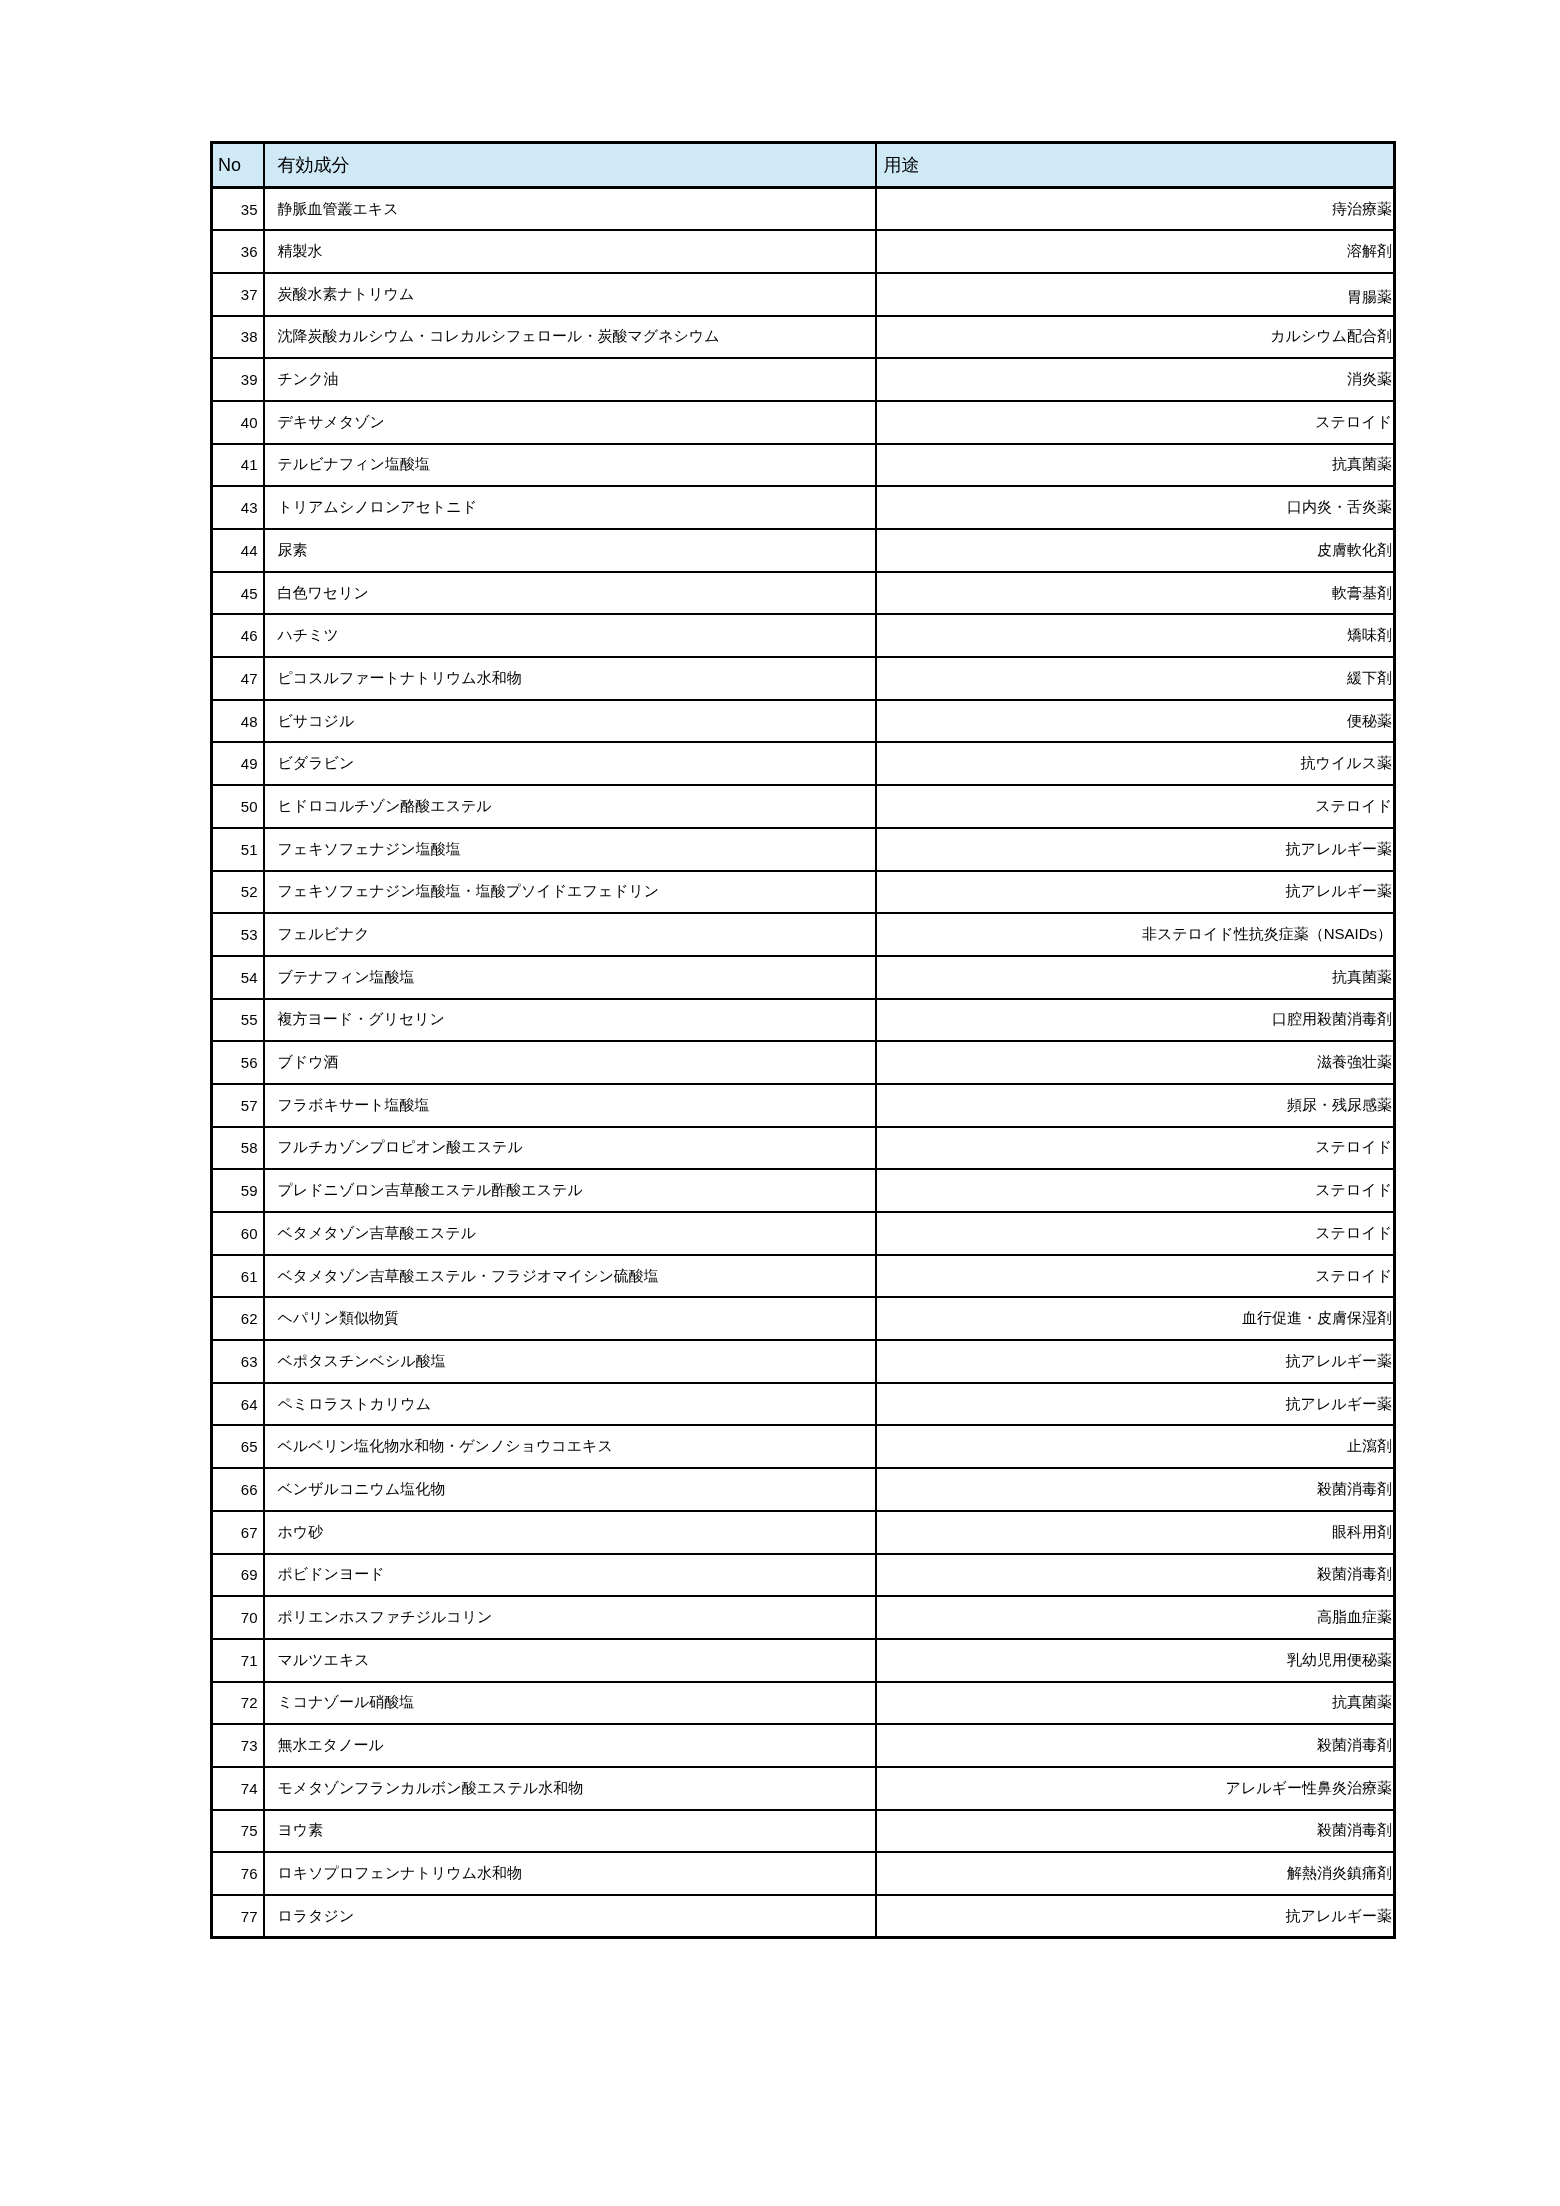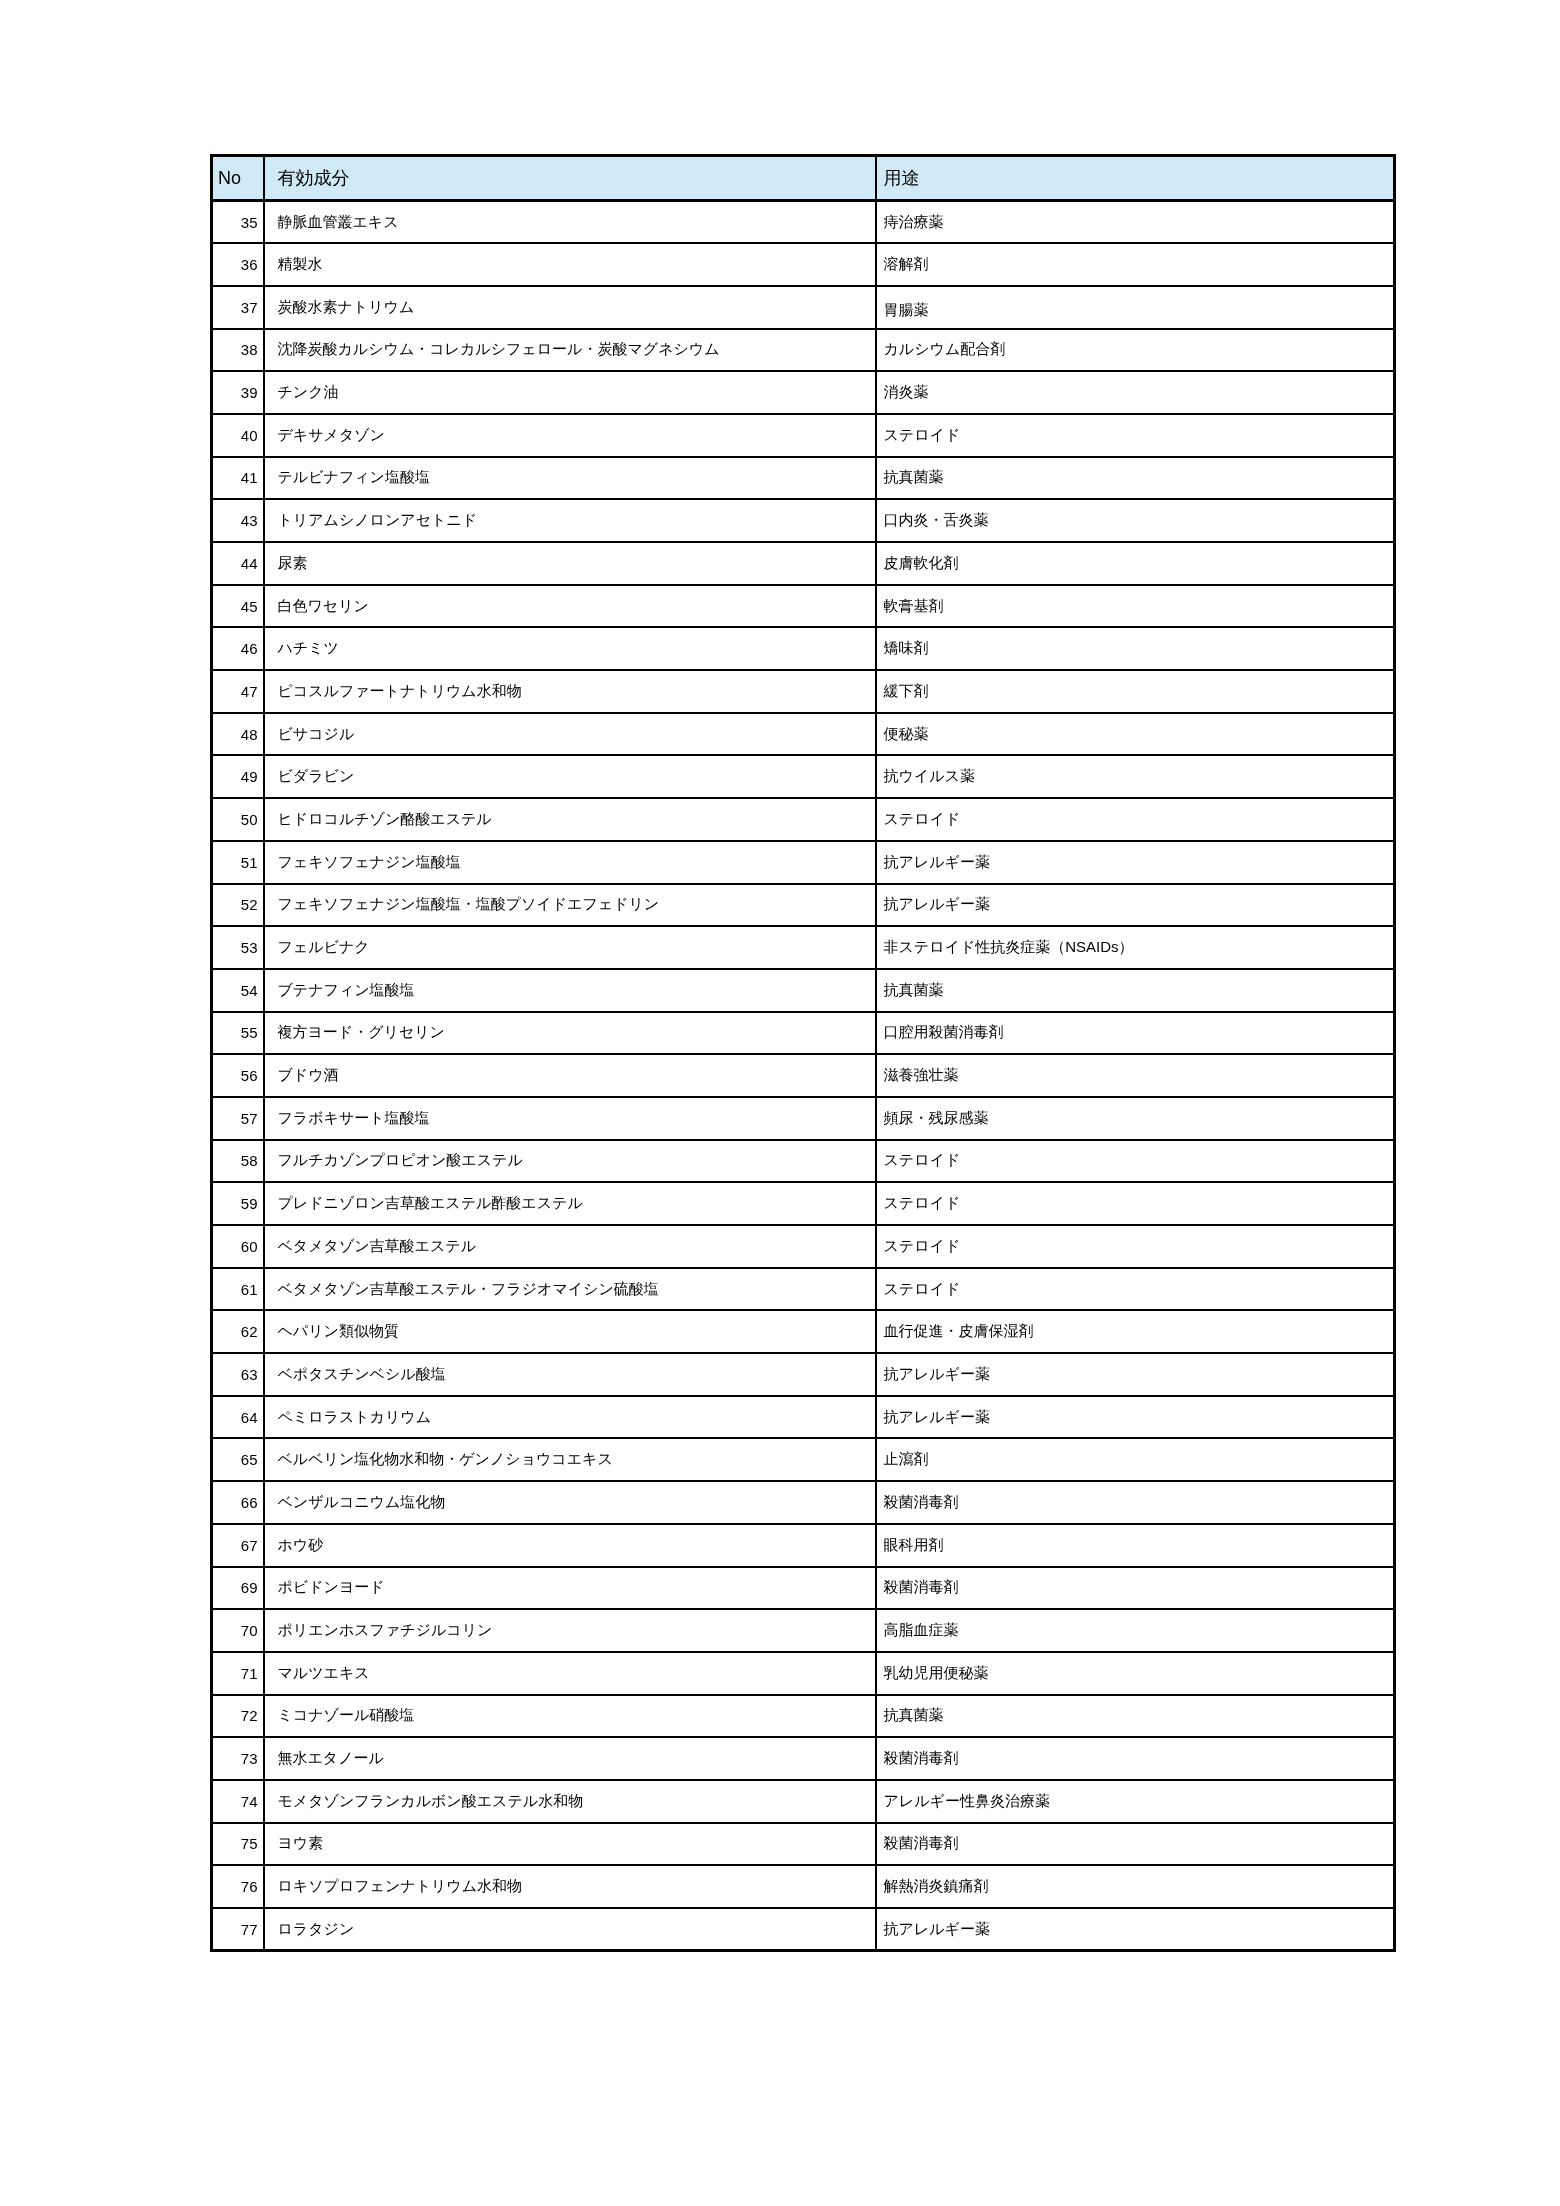--- a/index.html
+++ b/index.html
@@ -12,21 +12,21 @@
   .page {
     position: relative;
     width: 1560px;
     height: 2206px;
     background: #ffffff;
     overflow: hidden;
   }
   table.med-table {
     position: absolute;
     left: 210px;
-    top: 154px;
+    top: 141px;
     width: 1183px;
     border-collapse: collapse;
     table-layout: fixed;
     border: 3px solid #000000;
   }
   table.med-table th,
   table.med-table td {
     border: 2px solid #000000;
     overflow: hidden;
     white-space: nowrap;
@@ -51,21 +51,21 @@
   }
   th.cell-no { text-align: left; padding-left: 5px; }
   .cell-ing {
     text-align: left;
     padding-left: 13px;
     font-size: 15px;
     vertical-align: middle;
   }
   th.cell-ing { font-size: 18px; }
   .cell-use {
-    text-align: left;
+    text-align: right;
     padding-left: 7px;
     font-size: 15px;
     vertical-align: middle;
   }
   th.cell-use { font-size: 18px; }
   td.vtop {
     vertical-align: top;
     padding-top: 14px;
   }
 </style>

